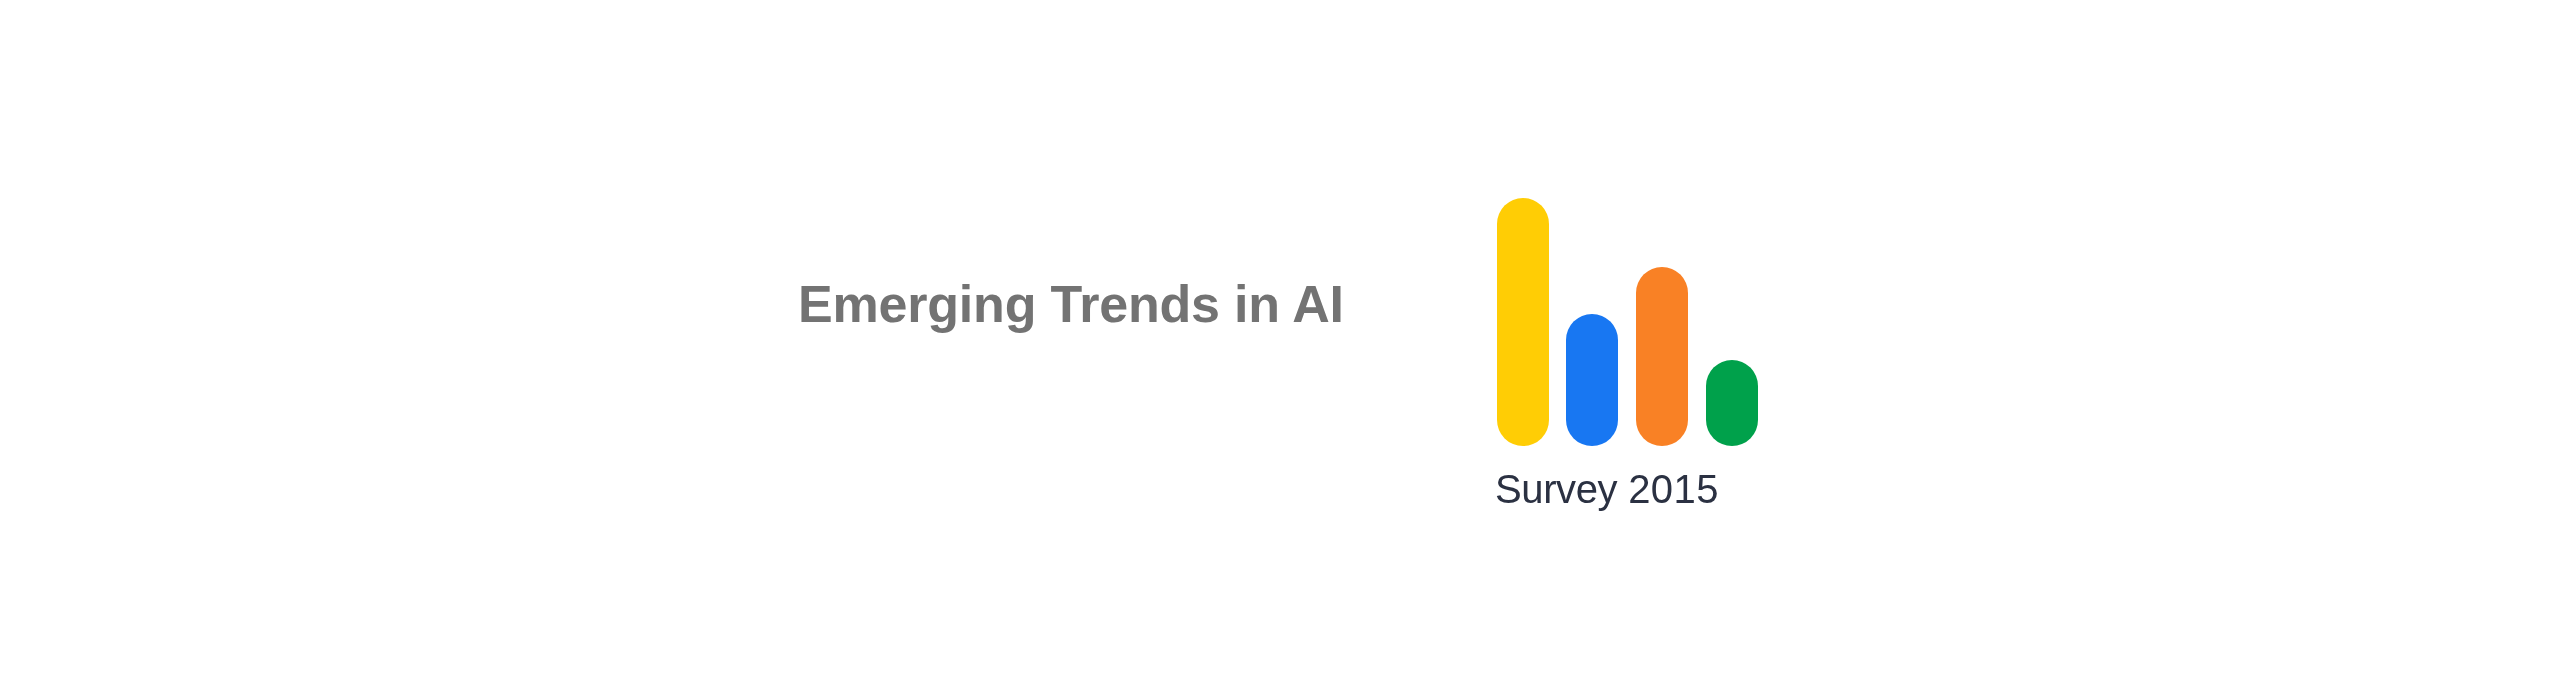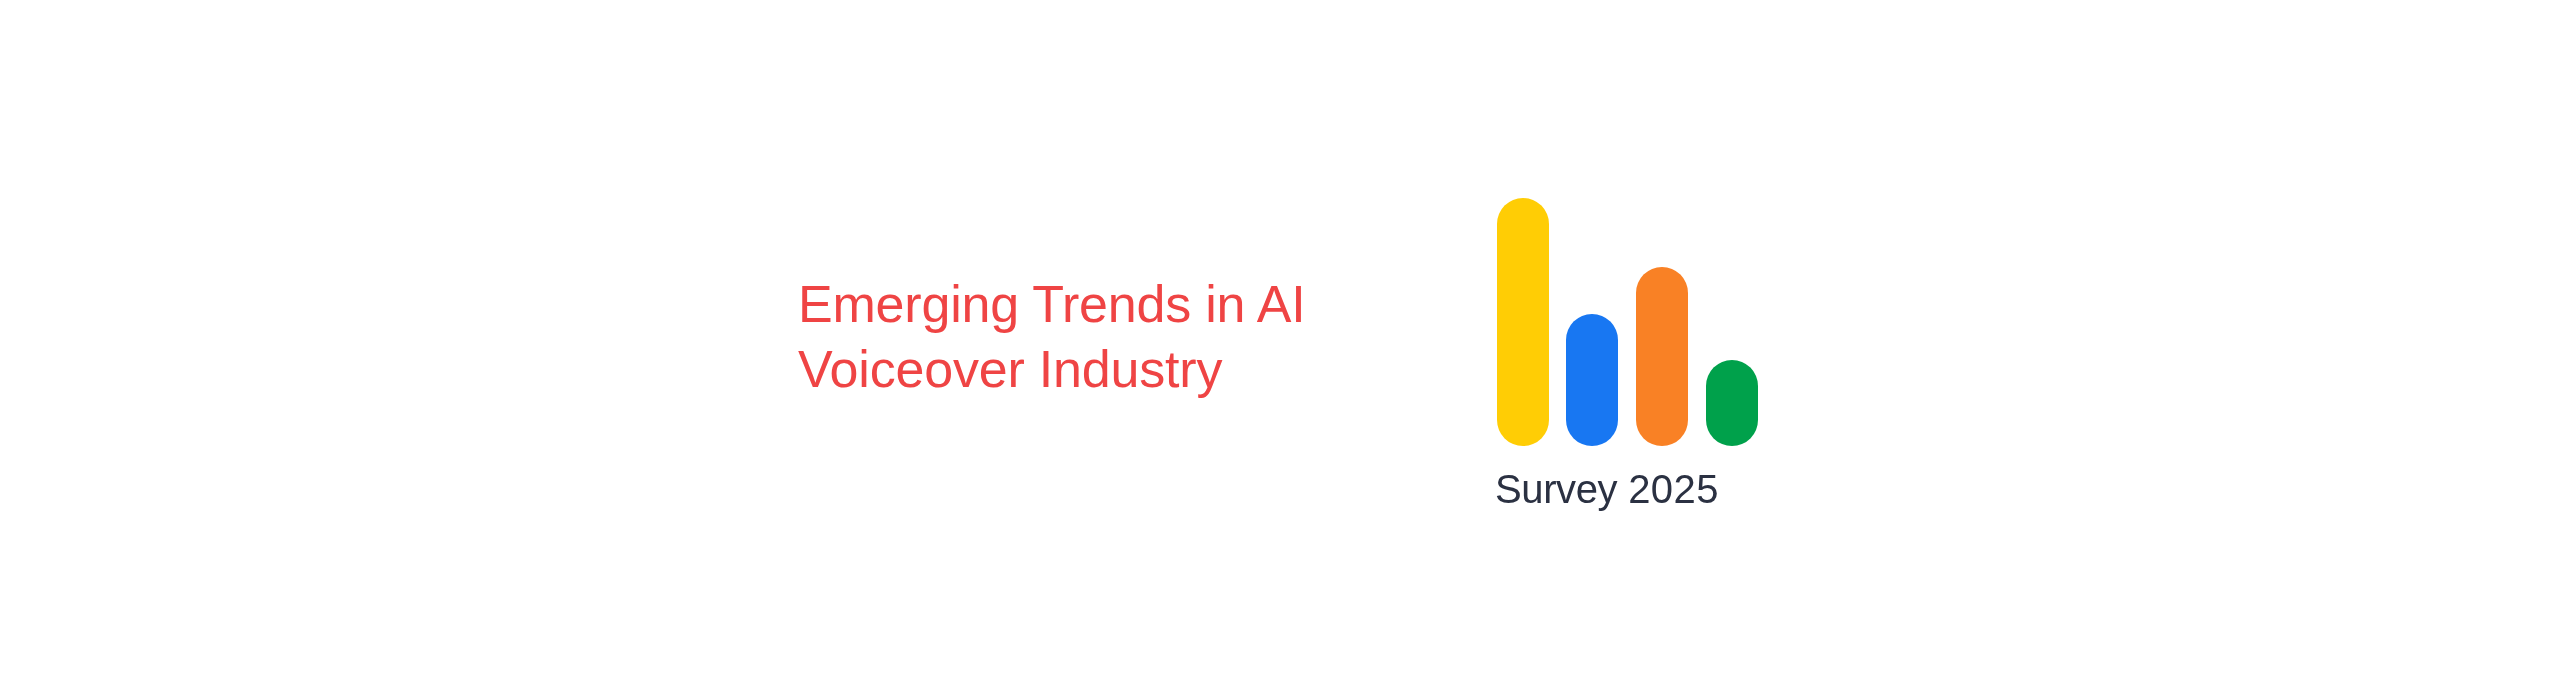--- a/index.html
+++ b/index.html
@@ -27,22 +27,22 @@
   #title-block {
     position: absolute;
     left: 798px;
     top: 272px;
     width: 620px;
   }
   .title-line {
     font-family: "Liberation Sans", sans-serif;
     font-size: 52px;
     line-height: 65px;
-    font-weight: 400;
-    color: #ef4444;
+    font-weight: 700;
+    color: #737373;
     letter-spacing: -0.2px;
     white-space: nowrap;
   }
 
   
   #logo-block {
     position: absolute;
     left: 1495px;
     top: 198px;
     width: 280px;
@@ -85,31 +85,30 @@
     letter-spacing: 0.4px;
   }
 </style>
 </head>
 <body style="background: rgb(255, 255, 255);">
 
 <div id="slide-canvas" style="background: rgb(255, 255, 255);">
 
   <div id="title-block" style="color: rgb(43, 49, 66);">
     <div class="title-line">Emerging Trends in AI</div>
-    <div class="title-line">Voiceover Industry</div>
   </div>
 
   <div id="logo-block">
 
     <div id="logo-chart">
       <div class="logo-bar bar-yellow" style="height: 248px; background: rgb(255, 205, 5);"></div>
       <div class="logo-bar bar-blue" style="height: 132px; background: rgb(24, 119, 242);"></div>
       <div class="logo-bar bar-orange" style="height: 179px; background: rgb(249, 129, 37);"></div>
       <div class="logo-bar bar-green" style="height: 86px; background: rgb(0, 161, 75);"></div>
     </div>
 
     <div id="logo-wordmark" style="color: rgb(43, 49, 66);">
-      <span class="wm-bold">Survey</span><span>&nbsp;</span><span class="wm-light">2025</span>
+      <span class="wm-bold">Survey</span><span>&nbsp;</span><span class="wm-light">2015</span>
     </div>
 
   </div>
 
 </div>
 
 </body></html>

